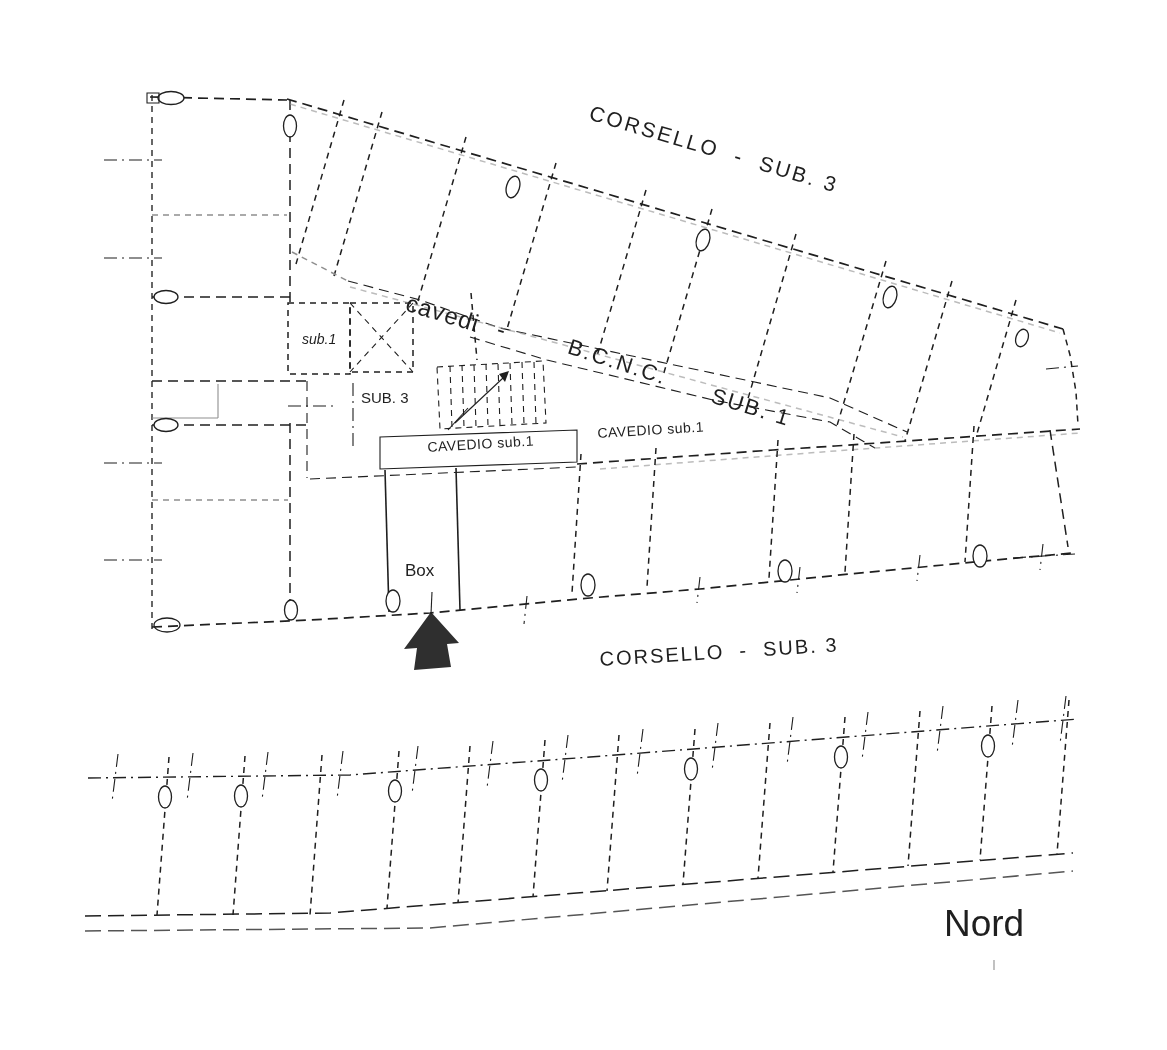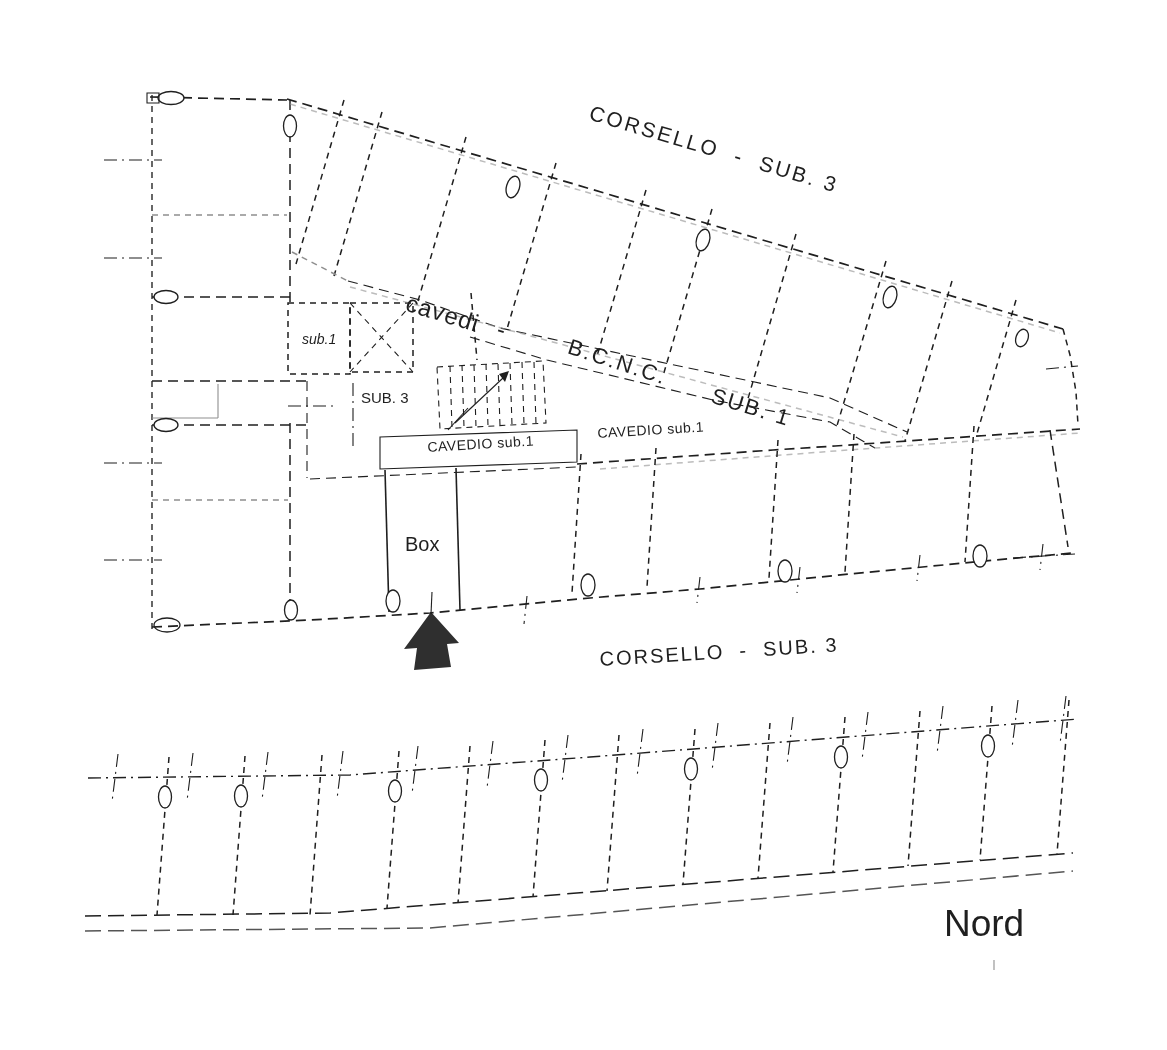--- a/index.html
+++ b/index.html
@@ -201,18 +201,18 @@
   <div class="lbl" style="left:715px;top:385px;font-size:22px;letter-spacing:2px;transform:rotate(17deg);">SUB. 1</div>
 
   <div class="lbl" style="left:302px;top:332px;font-size:14px;font-style:italic;">sub.1</div>
 
   <div class="lbl" style="left:349px;top:390px;font-size:15px;margin-left:12px;">SUB. 3</div>
 
   <div class="lbl" style="left:427px;top:440px;font-size:14px;letter-spacing:.5px;transform:rotate(-3.5deg);">CAVEDIO sub.1</div>
 
   <div class="lbl" style="left:597px;top:426px;font-size:14px;letter-spacing:.5px;transform:rotate(-3.5deg);">CAVEDIO sub.1</div>
 
-  <div class="lbl" style="left:405px;top:534px;font-size:20px;text-align:center;">Box</div>
+  <div class="lbl" style="left:405px;top:562px;font-size:17px;text-align:center;">Box</div>
 
   <div class="lbl" style="left:599px;top:649px;font-size:20px;letter-spacing:2px;transform:rotate(-3.5deg);">CORSELLO  -  SUB. 3</div>
 
   <div class="lbl" style="left:944px;top:905px;font-size:37px;text-align:center;">Nord</div>
 </div>
 
 </body></html>

